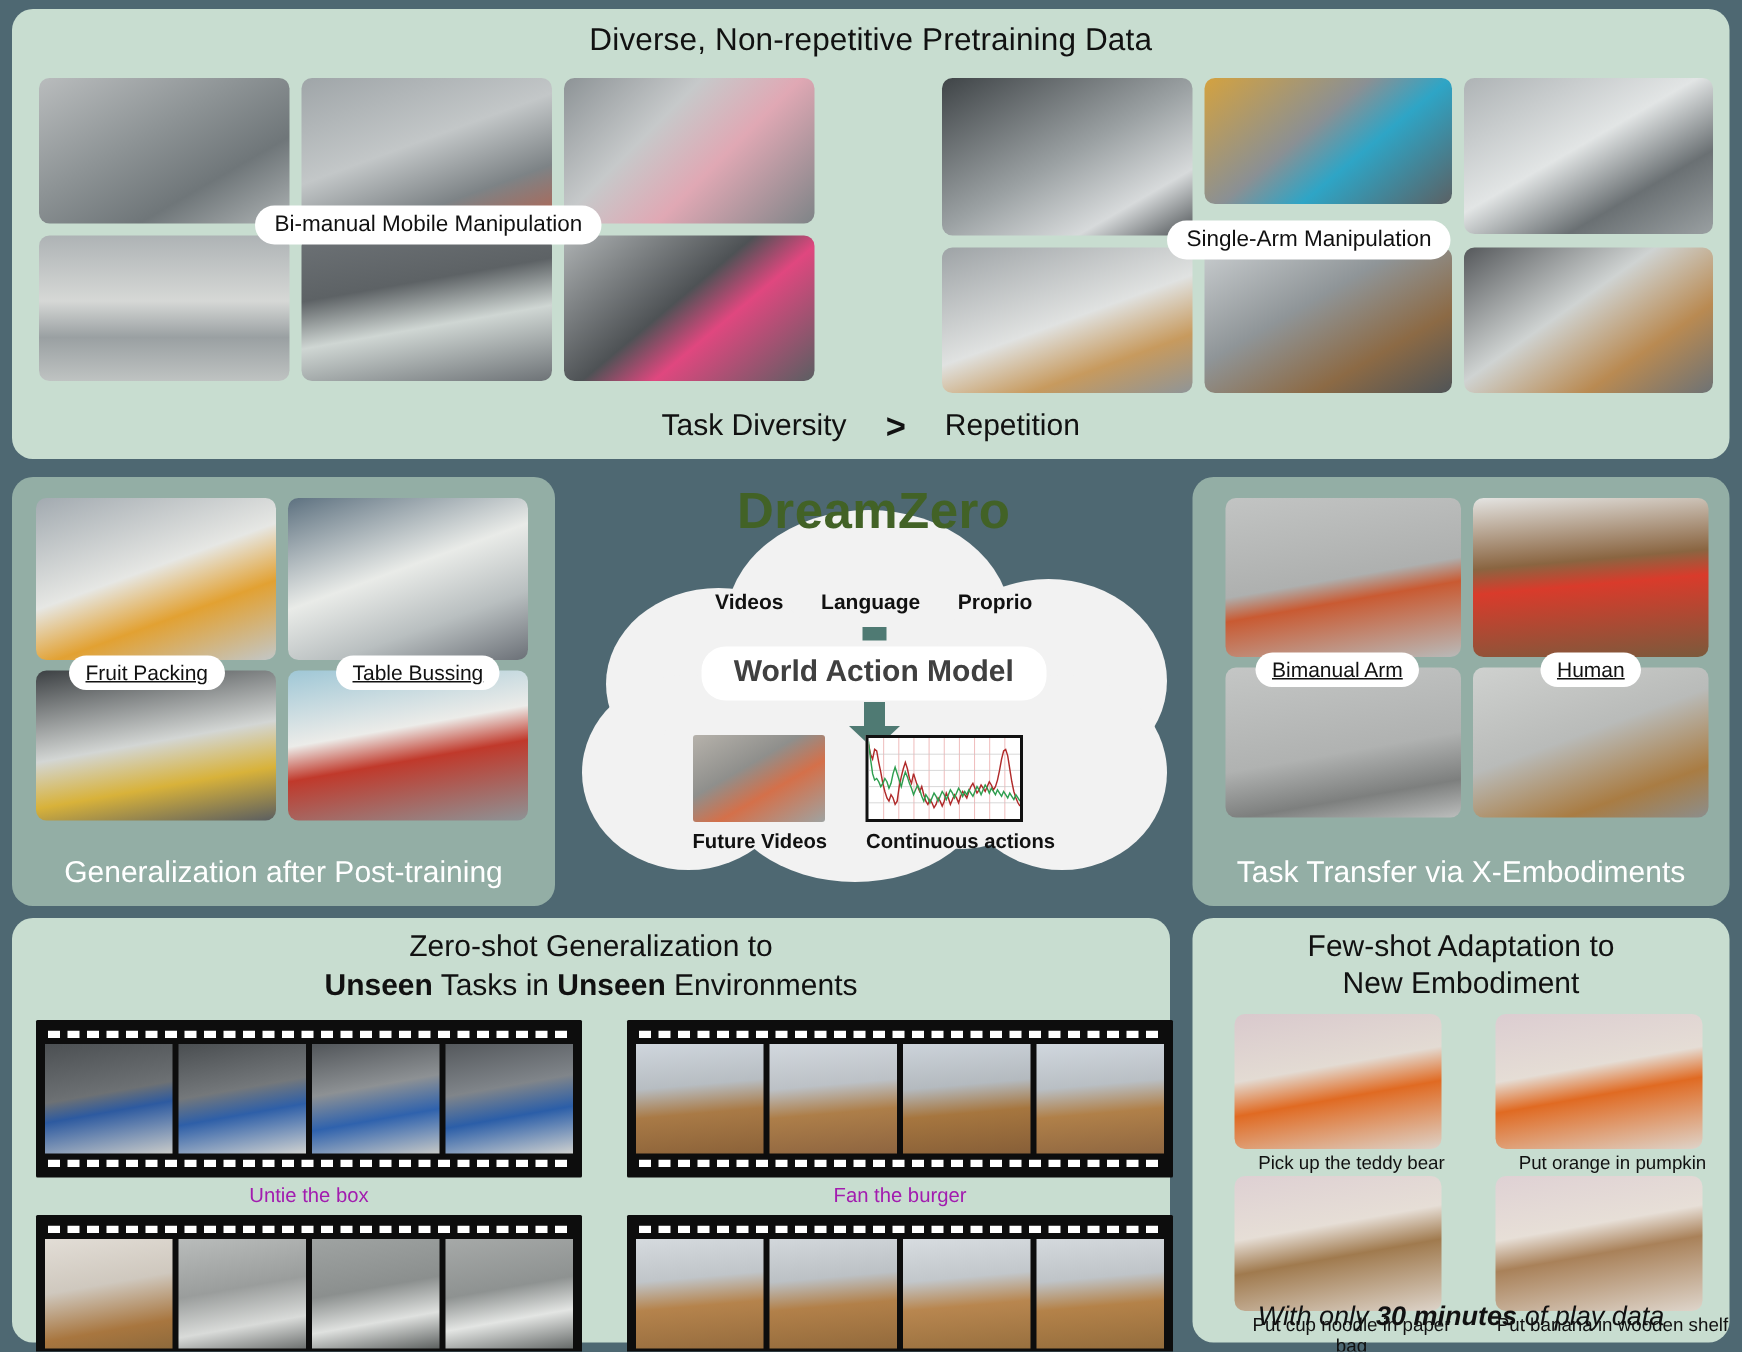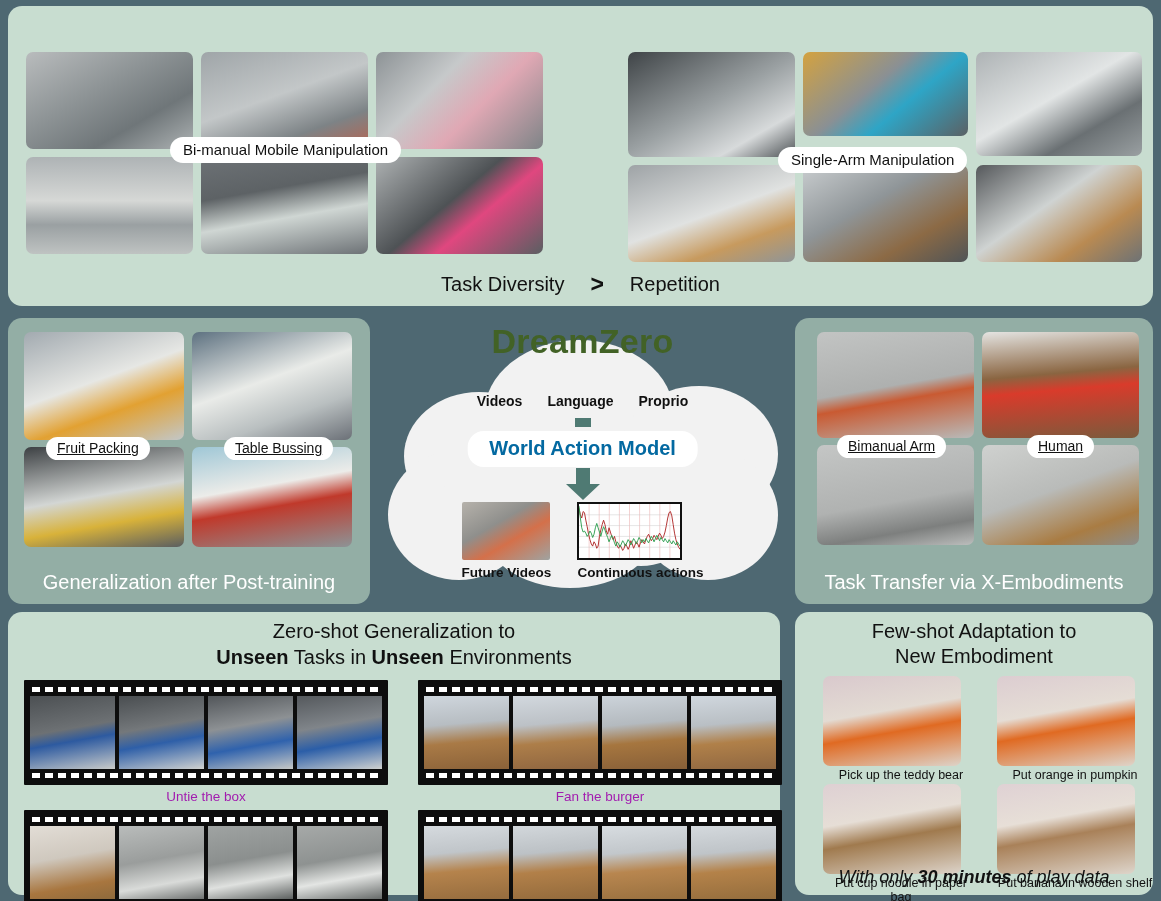--- a/index.html
+++ b/index.html
@@ -70,29 +70,29 @@
     font-size: 14px; font-weight: bold; color: #111;
   }
   .arrow-stem {
     position: absolute; left: 50%; transform: translateX(-50%);
     background: #4f7a73;
   }
   #arrow-up-stem { top: 100px; width: 16px; height: 9px; }
   #wam-box {
     position: absolute; left: 50%; transform: translateX(-50%);
     top: 113px; background: #fff; border-radius: 16px;
-    padding: 6px 22px 7px; font-size: 20px; font-weight: bold; color: #0369a1;
+    padding: 6px 22px 7px; font-size: 20px; font-weight: bold; color: #404040;
     white-space: nowrap;
   }
   #arrow-down {
     position: absolute; left: 50%; transform: translateX(-50%);
     top: 150px; width: 34px; height: 32px;
   }
   #outputs-row {
-    position: absolute; top: 184px; left: 0; right: 0;
+    position: absolute; top: 172px; left: 0; right: 0;
     display: flex; justify-content: center; gap: 26px; align-items: flex-start;
   }
   .output-item { text-align: center; }
   .output-label { margin-top: 5px; font-size: 13.5px; font-weight: bold; color: #111; }
   #chart-box { width: 105px; height: 58px; border: 2px solid #111; background: #fff;
                position: relative; overflow: hidden; }
 
   
   #bot-left  { left: 8px;  top: 612px; width: 772px; height: 283px; }
   #bot-right { left: 795px; top: 612px; width: 358px; height: 283px; }
@@ -126,20 +126,21 @@
     position: absolute; left: 0; right: 0; bottom: 7px; text-align: center;
     font-size: 18px; font-style: italic; color: #111;
   }
 </style>
 </head>
 <body>
 
 <div id="root">
 
   <div class="panel mint" id="top-panel">
+    <div id="top-title">Diverse, Non-repetitive Pretraining Data</div>
 
     <div class="cluster" id="cluster-left">
       <div class="row">
         <div class="ph" style="width:167px;height:97px;background-image:linear-gradient(150deg,#b9bcbd,#8e9496 40%,#6f7679 70%,#aeb3b4);"></div>
         <div class="ph" style="width:167px;height:97px;background-image:linear-gradient(160deg,#9fa5a8,#c3c7c8 45%,#7d8386 75%,#b7634f);"></div>
         <div class="ph" style="width:167px;height:97px;background-image:linear-gradient(135deg,#8d9396,#c6c9ca 35%,#e0a8b4 60%,#7e8487);"></div>
       </div>
       <div class="row">
         <div class="ph" style="width:167px;height:97px;background-image:linear-gradient(180deg,#aeb3b5,#d6d8d6 45%,#9aa0a2 70%,#bfc3c2);"></div>
         <div class="ph" style="width:167px;height:97px;background-image:linear-gradient(170deg,#6d7276,#5d6265 35%,#cfd6d3 60%,#6d7276);"></div>

